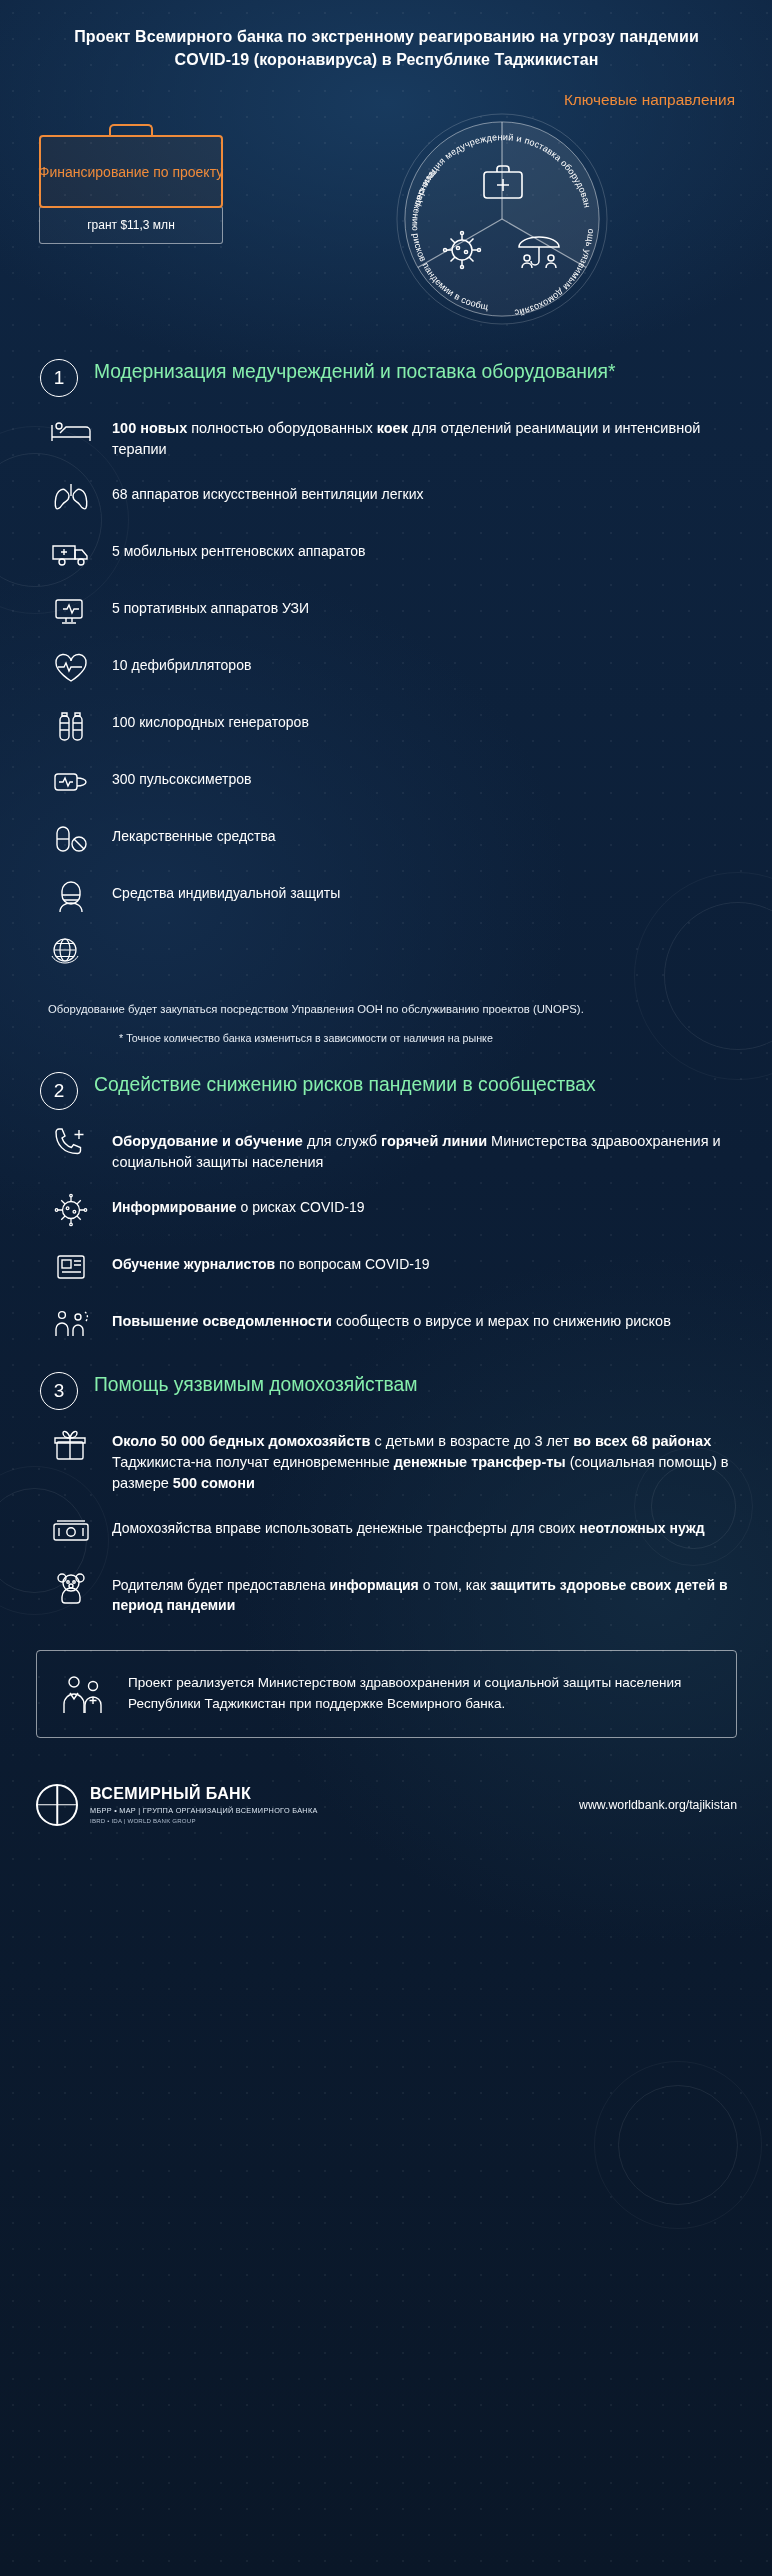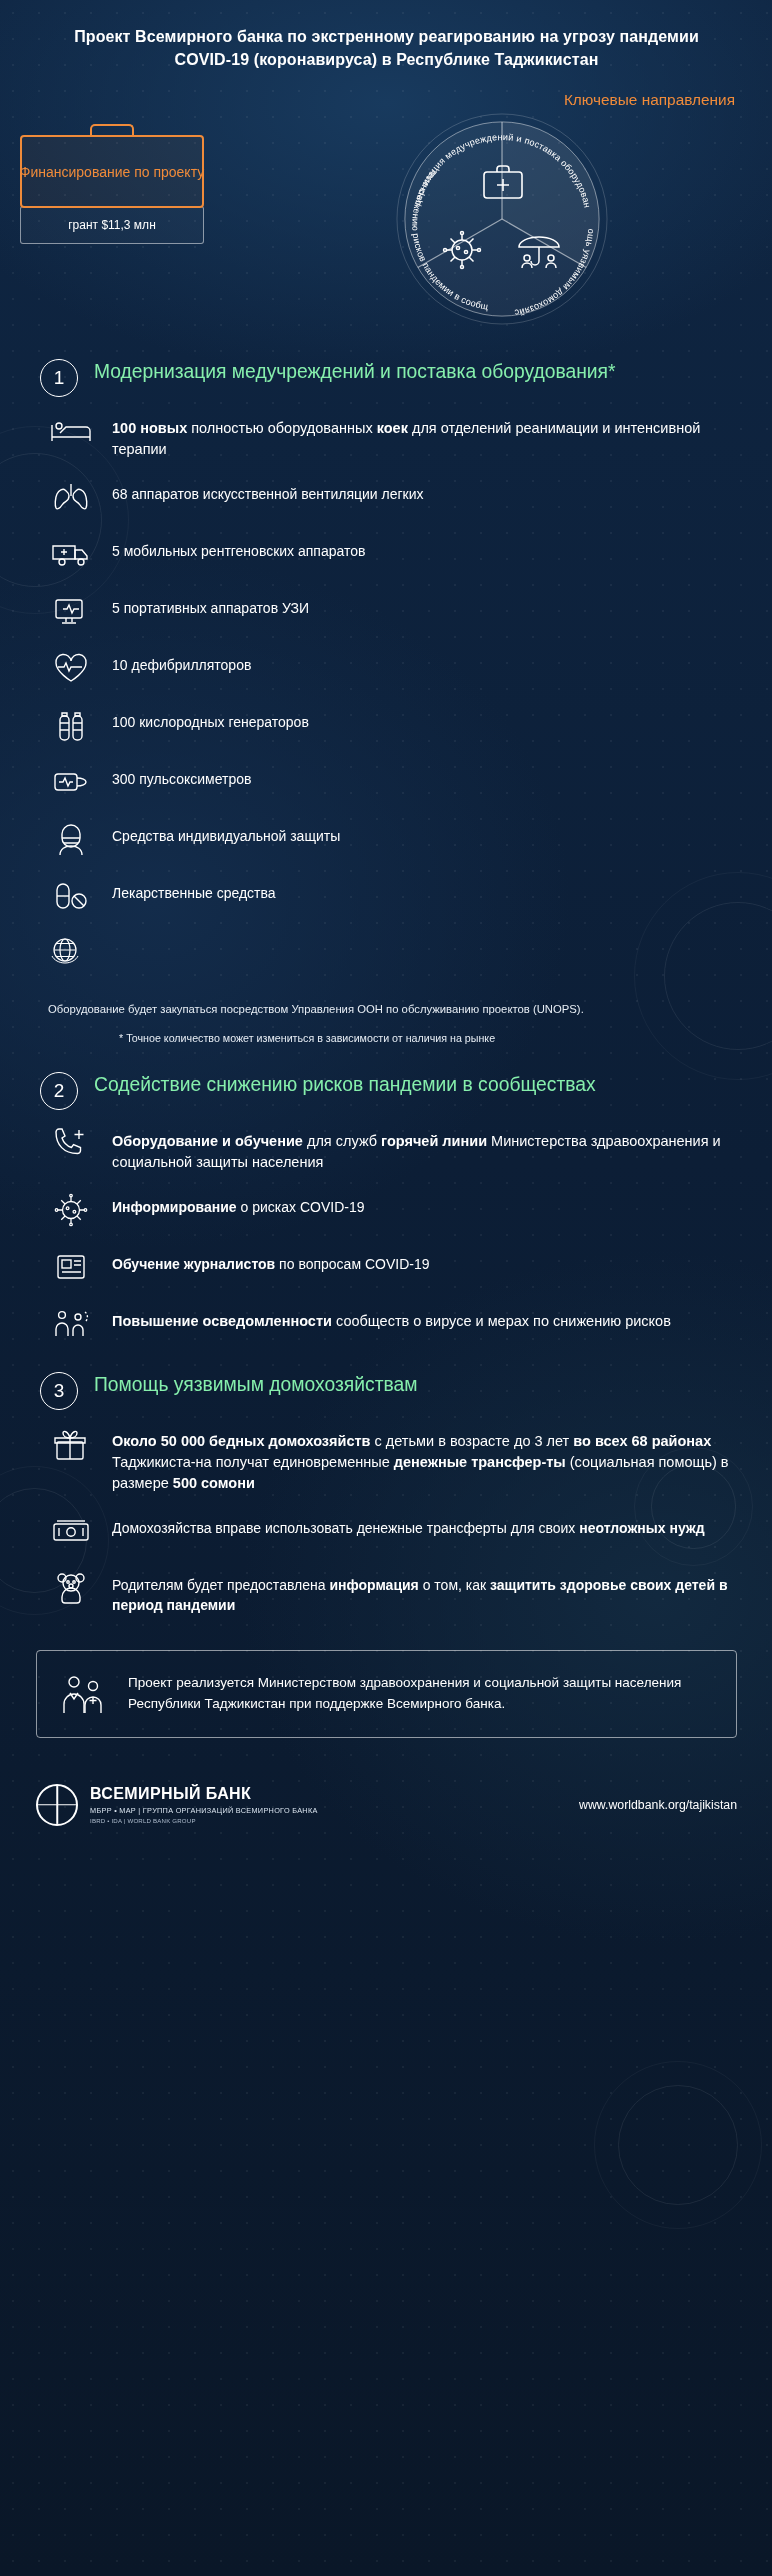--- a/index.html
+++ b/index.html
@@ -60,21 +60,21 @@
   }
   .key-title {
     position: absolute;
     top: 8px; right: 38px;
     color: #f08b3a;
     font-size: 15.4px;
     font-weight: 400;
   }
   .funding {
     position: absolute;
-    left: 20px; top: 52px;
+    left: 39px; top: 52px;
     width: 184px;
   }
   .case {
     position: relative;
     border: 2px solid #f08b3a;
     border-radius: 4px;
     height: 73px;
     background: rgba(240,139,58,0.06);
   }
   .case-handle {
@@ -401,54 +401,54 @@
             <rect x="3" y="6" width="22" height="16" rx="3"></rect>
             <path d="M7 14h4l2-4 3 8 2-4h3"></path>
             <path d="M25 10c5 0 9 1.8 9 4s-4 4-9 4"></path>
           </svg>
         </div>
         <div class="txt">300 пульсоксиметров</div>
       </div>
 
       <div class="item">
         <div class="ico">
-          <svg width="30" height="34" viewBox="0 0 30 34" fill="none" stroke="#fff" stroke-width="1.4">
-            <path d="M6 12a9 9 0 0 1 18 0v4a9 9 0 0 1-18 0z"></path>
-            <path d="M6 16h18M8 21h14"></path>
-            <path d="M4 33c0-6 5-9 11-9s11 3 11 9"></path>
-          </svg>
-        </div>
-        <div class="txt">Средства индивидуальной защиты</div>
-      </div>
-
-      <div class="item">
-        <div class="ico">
           <svg width="34" height="32" viewBox="0 0 34 32" fill="none" stroke="#fff" stroke-width="1.4">
             <rect x="3" y="4" width="12" height="24" rx="6"></rect>
               <path d="M3 16h12"></path>
             <circle cx="25" cy="21" r="7"></circle>
               <path d="M20 16l10 10"></path>
           </svg>
         </div>
         <div class="txt">Лекарственные средства</div>
       </div>
 
+      <div class="item">
+        <div class="ico">
+          <svg width="30" height="34" viewBox="0 0 30 34" fill="none" stroke="#fff" stroke-width="1.4">
+            <path d="M6 12a9 9 0 0 1 18 0v4a9 9 0 0 1-18 0z"></path>
+            <path d="M6 16h18M8 21h14"></path>
+            <path d="M4 33c0-6 5-9 11-9s11 3 11 9"></path>
+          </svg>
+        </div>
+        <div class="txt">Средства индивидуальной защиты</div>
+      </div>
+
       <div class="note">
         <div class="ico">
           <svg width="34" height="34" viewBox="0 0 34 34" fill="none" stroke="#fff" stroke-width="1.2">
             <circle cx="17" cy="17" r="11"></circle>
             <ellipse cx="17" cy="17" rx="5" ry="11"></ellipse>
             <path d="M6 17h22M8.5 10.5h17M8.5 23.5h17"></path>
             <path d="M17 30c-6 0-11-3-13-7M17 30c6 0 11-3 13-7" stroke-width="1"></path>
           </svg>
         </div>
         <div class="txt">Оборудование будет закупаться посредством Управления ООН по обслуживанию проектов (UNOPS).</div>
       </div>
 
-      <div class="footnote">* Точное количество может измениться в зависимости от наличия на рынке</div>
+      <div class="footnote">* Точное количество банка измениться в зависимости от наличия на рынке</div>
     </div>
   </div>
 
   <div class="section">
     <div class="sec-head">
       <div class="sec-num">2</div>
       <div class="sec-title">Содействие снижению рисков пандемии в сообществах</div>
     </div>
     <div class="items">
 

